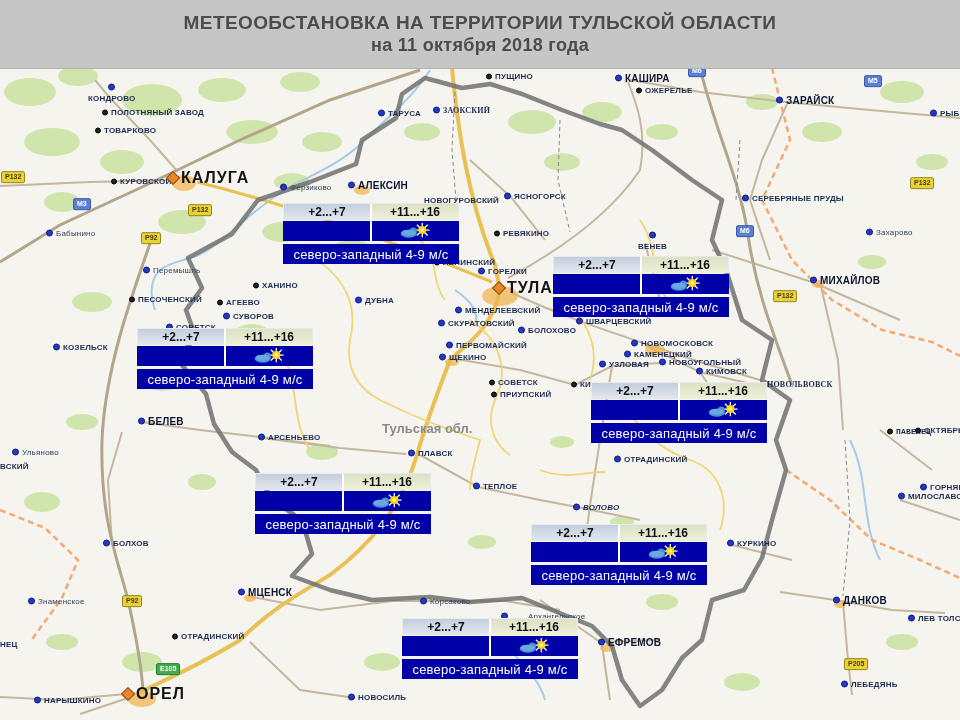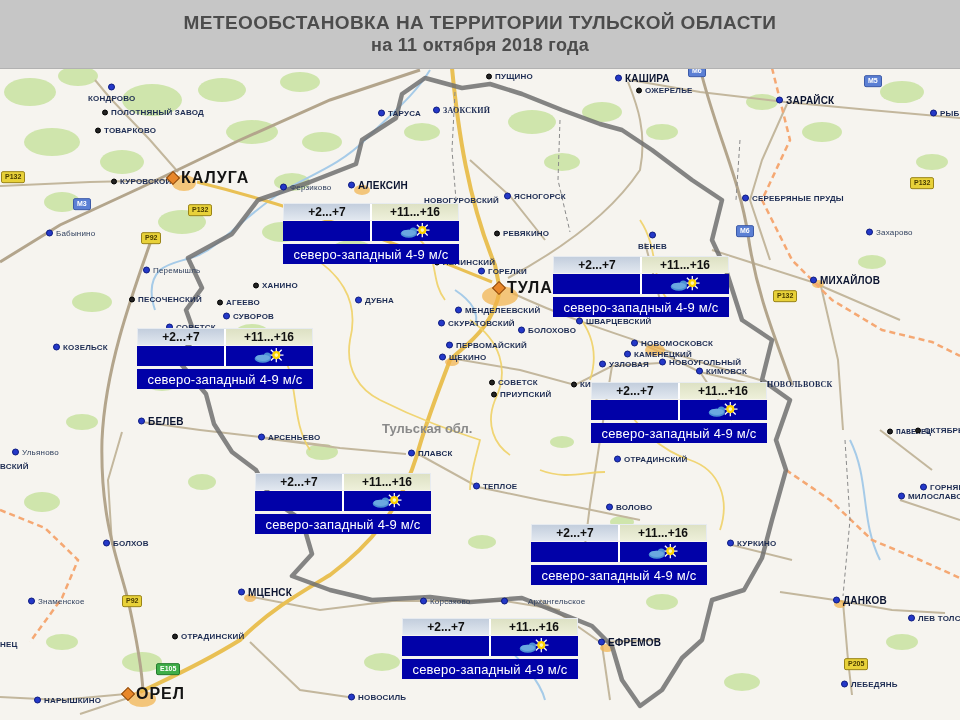--- a/index.html
+++ b/index.html
@@ -404,21 +404,21 @@
         <b>ПЛАВСК</b>
       </div>
       <div class="city town" style="left: 473px; top: 486px;">
         <i class="dot "></i>
         <b>ТЕПЛОЕ</b>
       </div>
       <div class="city town" style="left: 614px; top: 459px;">
         <i class="dot "></i>
         <b>ОТРАДИНСКИЙ</b>
       </div>
-      <div class="city town" style="left: 606px; top: 507px;">
+      <div class="city town" style="left: 573px; top: 507px; font-style: italic;">
         <i class="dot "></i>
         <b>ВОЛОВО</b>
       </div>
       <div class="city town" style="left: 103px; top: 543px;">
         <i class="dot "></i>
         <b>БОЛХОВ</b>
       </div>
       <div class="city town" style="left: 727px; top: 543px;">
         <i class="dot "></i>
         <b>КУРКИНО</b>
@@ -448,21 +448,21 @@
         <b>МЦЕНСК</b>
       </div>
       <div class="city town" style="left: 172px; top: 636px;">
         <i class="dot k"></i>
         <b>ОТРАДИНСКИЙ</b>
       </div>
       <div class="city minor" style="left: 420px; top: 601px;">
         <i class="dot "></i>
         <b>Корсаково</b>
       </div>
-      <div class="city minor" style="left: 501px; top: 601px; gap: 20px;">
+      <div class="city minor" style="left: 501px; top: 616px; gap: 20px;">
         <i class="dot "></i>
         <b>Архангельское</b>
       </div>
       <div class="city city-big" style="left: 598px; top: 642px;">
         <i class="dot "></i>
         <b>ЕФРЕМОВ</b>
       </div>
       <div class="city town" style="left: 348px; top: 697px;">
         <i class="dot "></i>
         <b>НОВОСИЛЬ</b>

